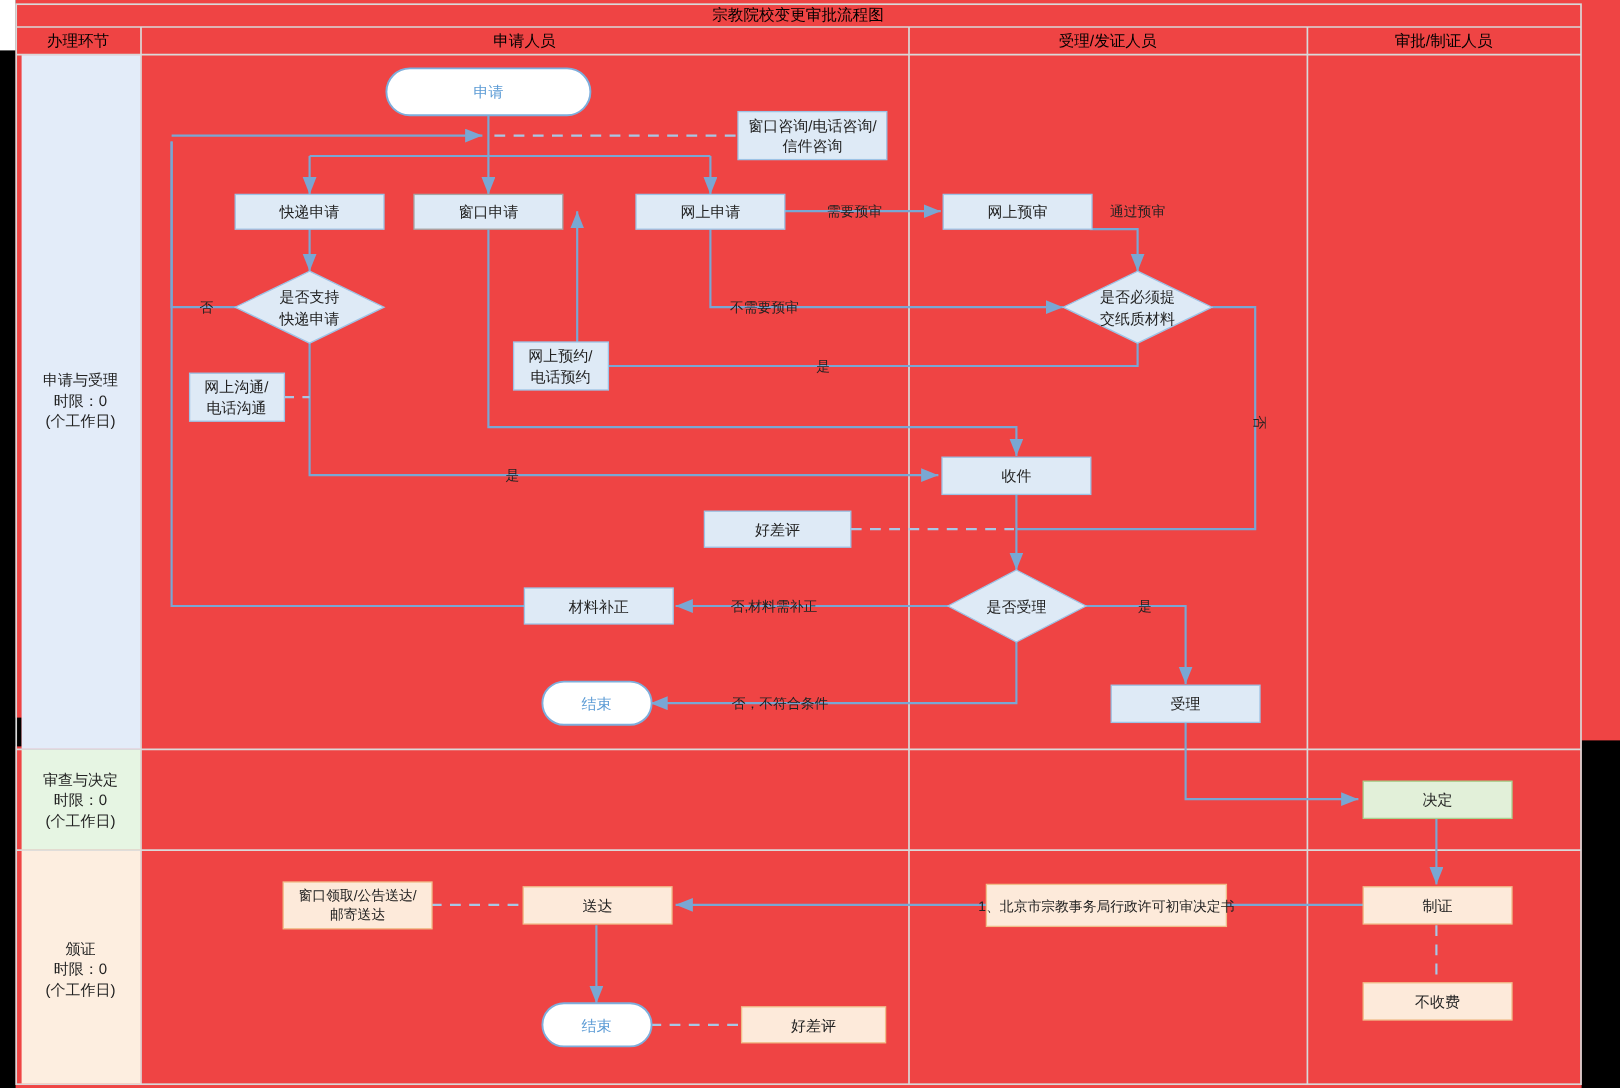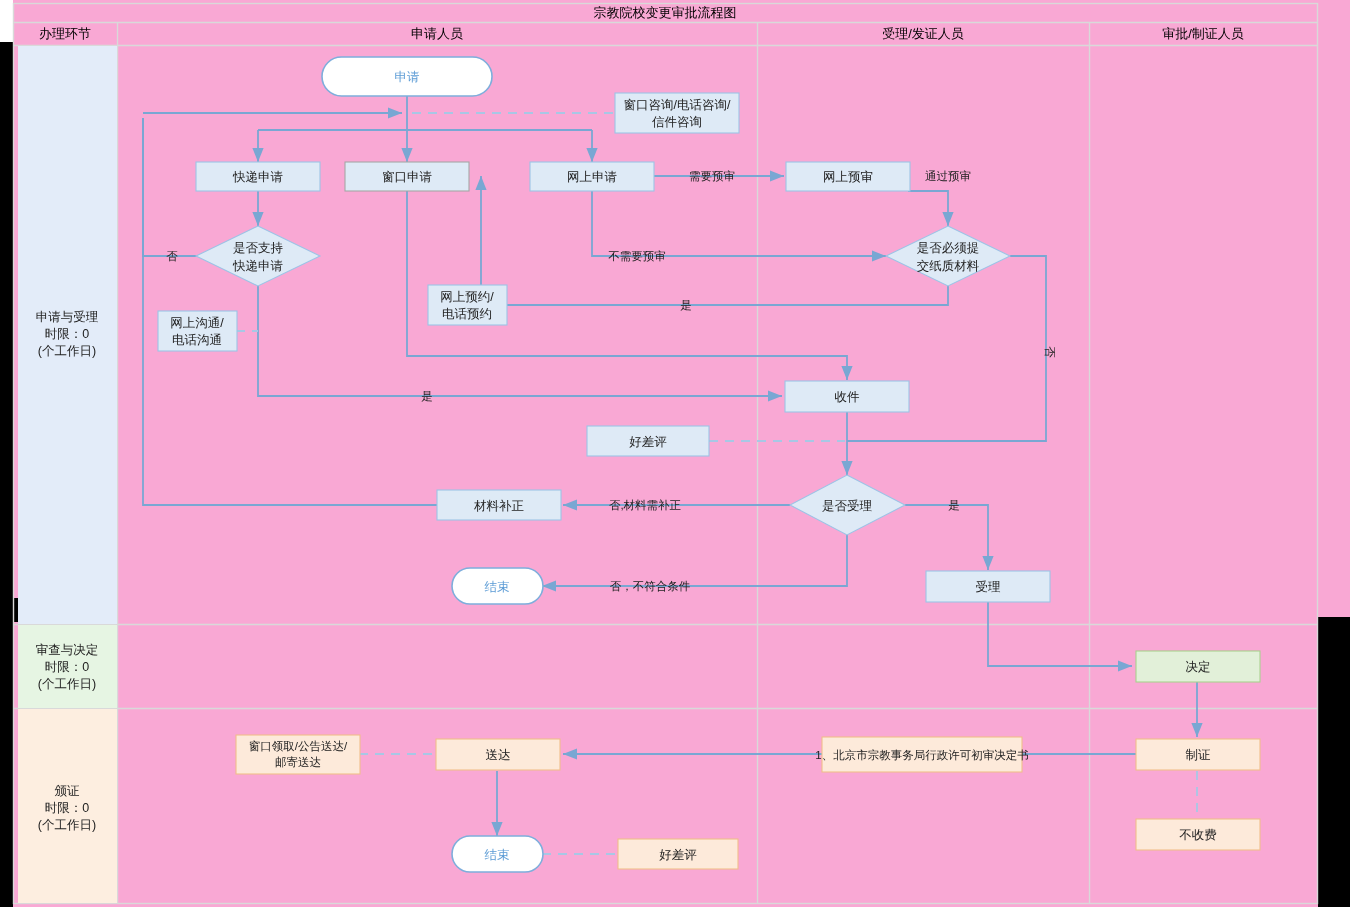--- a/index.html
+++ b/index.html
@@ -1,17 +1,17 @@
 <!DOCTYPE html>
 <html><head>
 <meta charset="utf-8">
 <style>
   html,body{margin:0;padding:0;background:#ffffff;}
   body{width:1350px;height:907px;font-family:"Liberation Sans","DejaVu Sans",sans-serif;overflow:hidden;}
-  #stage{position:relative;width:1350px;height:907px;background:#f9a8d4;}
+  #stage{position:relative;width:1350px;height:907px;background:#ef4444;}
   .blackbar{position:absolute;background:#000;}
   svg.diagram{position:absolute;left:0;top:0;width:1350px;height:907px;}
   text{font-family:"Liberation Sans","DejaVu Sans",sans-serif;}
   .hdr{font-size:13px;fill:#000;text-anchor:middle;font-weight:400;}
   .title{font-size:13px;fill:#000;text-anchor:middle;}
   .lanelbl{font-size:12.5px;fill:#222;text-anchor:middle;}
   .nodelbl{font-size:12.5px;fill:#222;text-anchor:middle;}
   .nodelbl-blue{font-size:12.5px;fill:#5b9bd5;text-anchor:middle;}
   .edgelbl{font-size:11.5px;fill:#222;text-anchor:middle;}
   .gridline{stroke:#d9d9d9;stroke-width:1.4;}

